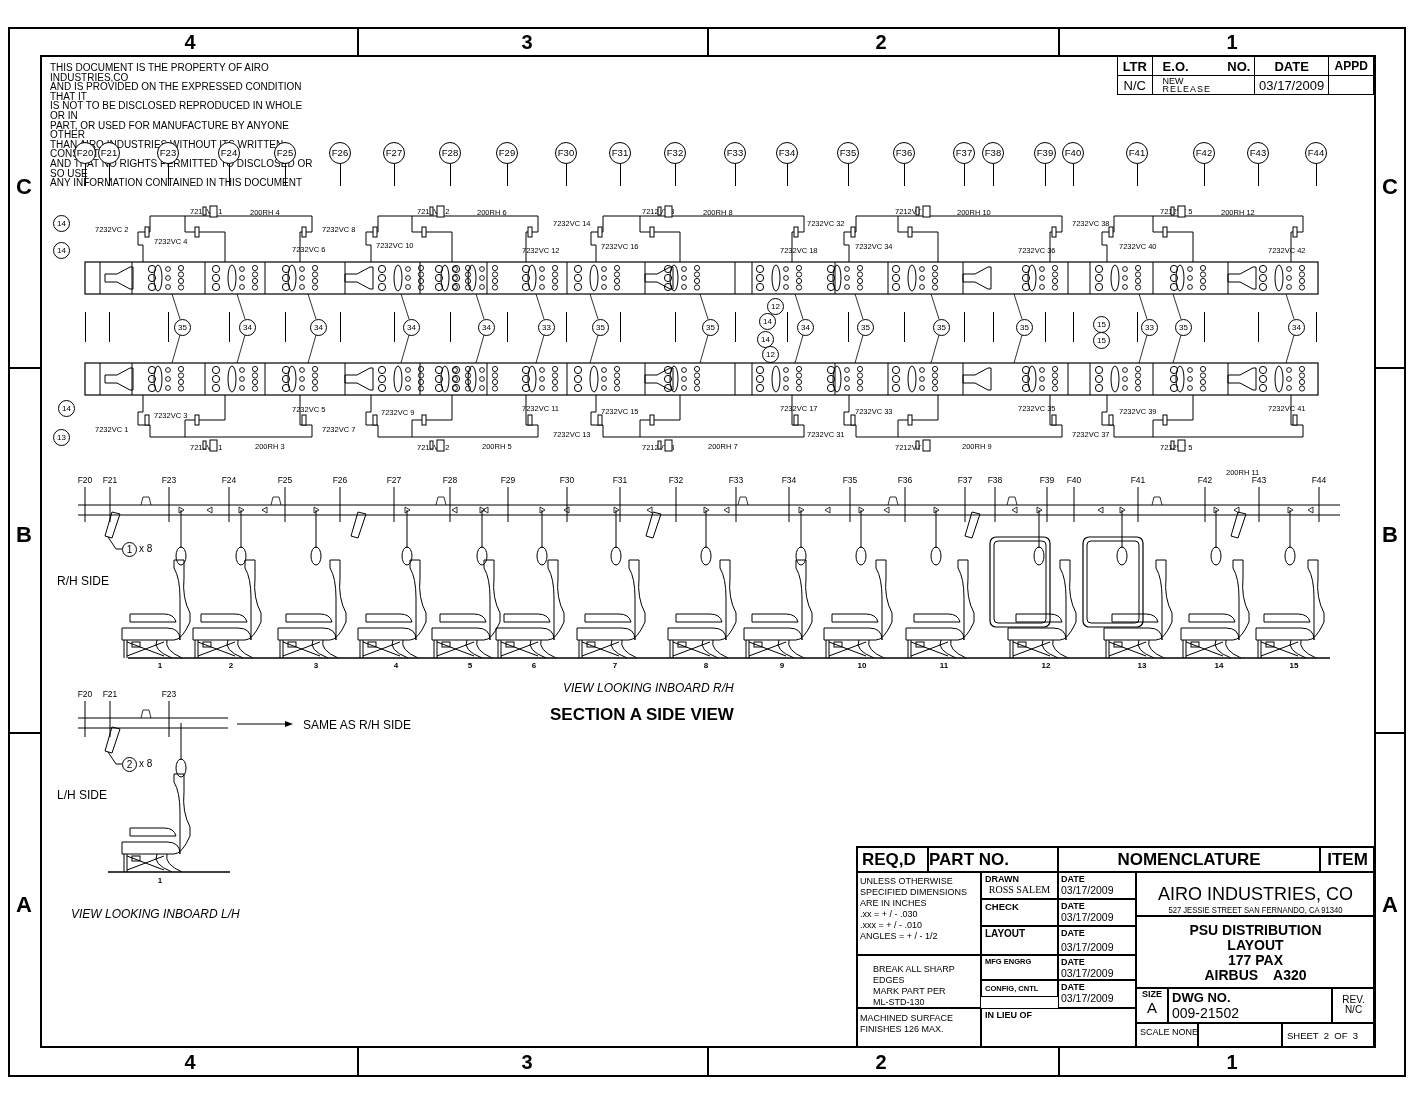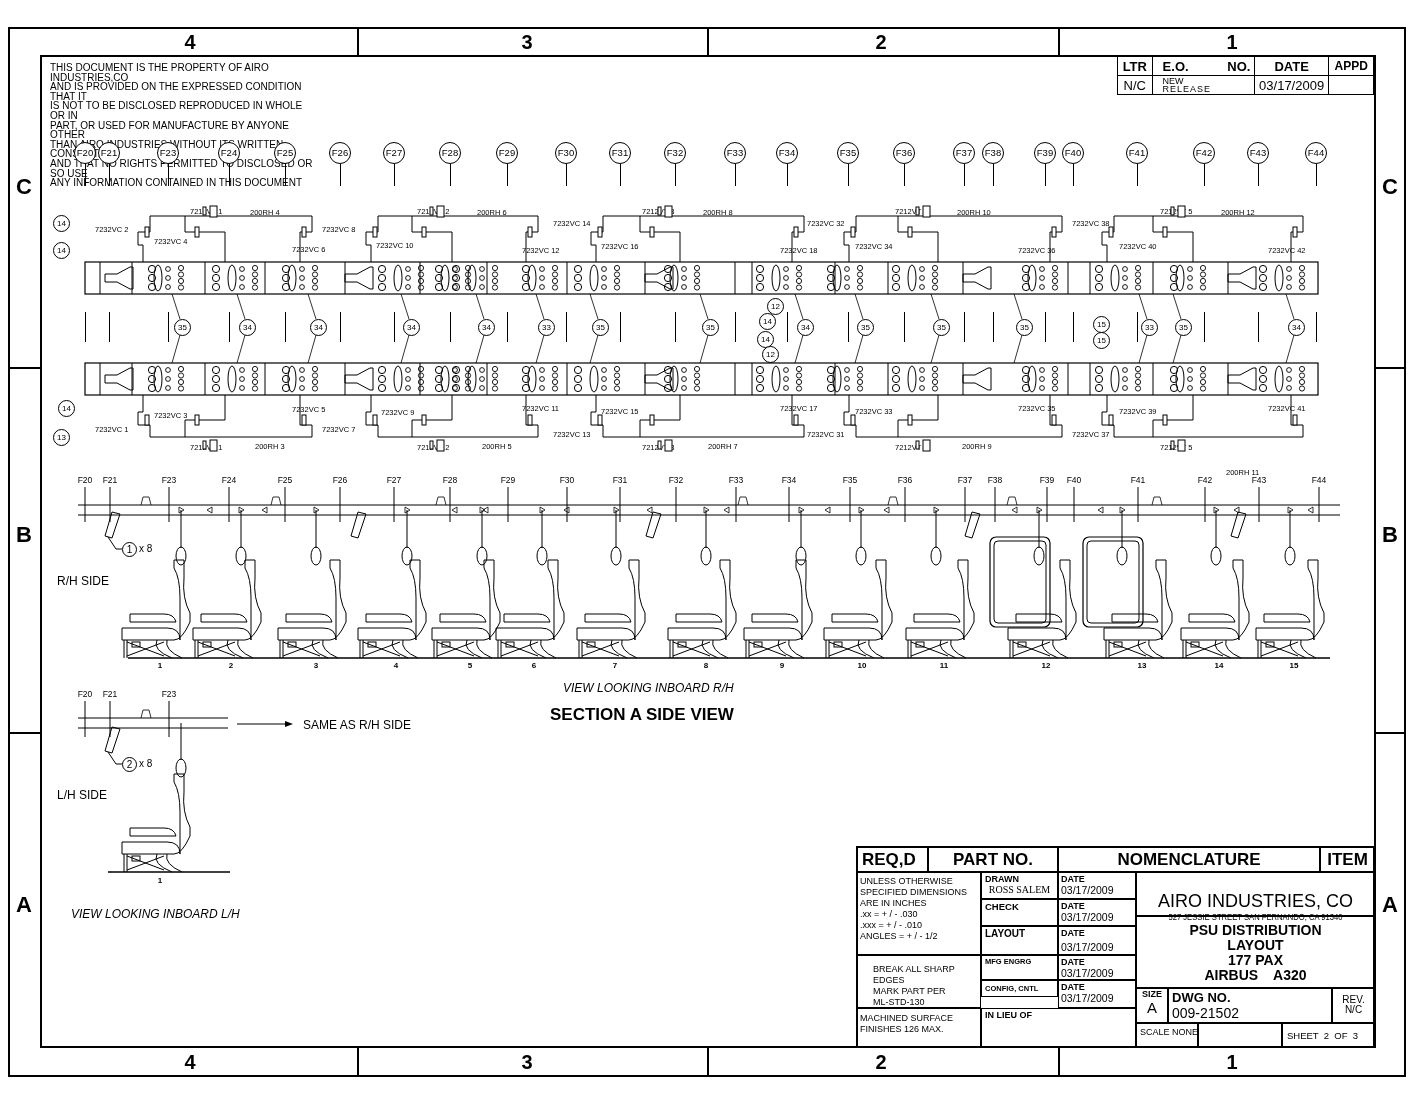--- a/index.html
+++ b/index.html
@@ -1022,21 +1022,21 @@
   </div>
 <div class="side-lbl" style="left:57px;top:788px">L/H SIDE</div>
 <div class="callout" style="left:122px;top:757px;width:13px;height:13px;line-height:13px;font-size:10px">2</div>
 <div class="abs" style="left:139px;top:758px;font-size:10px">x 8</div>
 <div class="side-lbl" style="left:303px;top:718px">SAME AS R/H SIDE</div>
 <div class="seatnum" style="left:160px;top:876px">1</div>
 <div class="caption-it" style="left:71px;top:907px">VIEW LOOKING INBOARD L/H</div>
 
 <div class="tb" style="left:856px;top:846px;width:519px;height:202px;border-width:2px"></div>
 <div class="tb tb-b" style="left:856px;top:846px;width:72px;height:26px;font-size:17px;line-height:26px;padding-left:5px">REQ,D</div>
-<div class="tb tb-b" style="left:928px;top:846px;width:130px;height:26px;font-size:17px;line-height:26px;text-align:center">PART NO.</div>
+<div class="tb tb-b" style="left:928px;top:846px;width:130px;height:26px;font-size:17px;line-height:26px;">PART NO.</div>
 <div class="tb tb-b" style="left:1058px;top:846px;width:262px;height:26px;font-size:17px;line-height:26px;text-align:center">NOMENCLATURE</div>
 <div class="tb tb-b" style="left:1320px;top:846px;width:55px;height:26px;font-size:17px;line-height:26px;text-align:center">ITEM</div>
 
 <div class="tb" style="left:856px;top:872px;width:125px;height:83px;font-size:9px;line-height:11px;padding:3px;white-space:pre-line">UNLESS OTHERWISE
 SPECIFIED DIMENSIONS
 ARE IN INCHES
 .xx = + / - .030
 .xxx = + / - .010
 ANGLES = + / - 1/2</div>
 <div class="tb" style="left:856px;top:955px;width:125px;height:53px;font-size:9px;line-height:11px;padding:8px 16px 0;white-space:pre-line">BREAK ALL SHARP EDGES
@@ -1070,21 +1070,21 @@
 <div class="tb" style="left:1058px;top:955px;width:78px;height:25px;padding:1px 2px">
   <div class="tb-b" style="font-size:9px;line-height:10px">DATE</div>
   <div style="font-size:10.5px;line-height:12px">03/17/2009</div>
 </div>
 <div class="tb" style="left:1058px;top:980px;width:78px;height:28px;padding:1px 2px">
   <div class="tb-b" style="font-size:9px;line-height:10px">DATE</div>
   <div style="font-size:10.5px;line-height:12px">03/17/2009</div>
 </div>
 
 <div class="tb" style="left:1136px;top:872px;width:239px;height:44px;text-align:center">
-  <div style="font-size:18px;margin-top:18px">AIRO INDUSTRIES, CO</div>
+  <div style="font-size:18px;margin-top:11px">AIRO INDUSTRIES, CO</div>
   <div style="font-size:9px;transform:scaleX(0.85);white-space:nowrap">527 JESSIE STREET SAN FERNANDO, CA 91340</div>
 </div>
 <div class="tb tb-b" style="left:1136px;top:916px;width:239px;height:72px;text-align:center;font-size:14px;line-height:15px;padding-top:6px">
   <div>PSU DISTRIBUTION</div>
   <div>LAYOUT</div>
   <div>177 PAX</div>
   <div style="white-space:pre">AIRBUS    A320</div>
 </div>
 <div class="tb" style="left:1136px;top:988px;width:32px;height:35px;text-align:center">
   <div class="tb-b" style="font-size:9px">SIZE</div>

